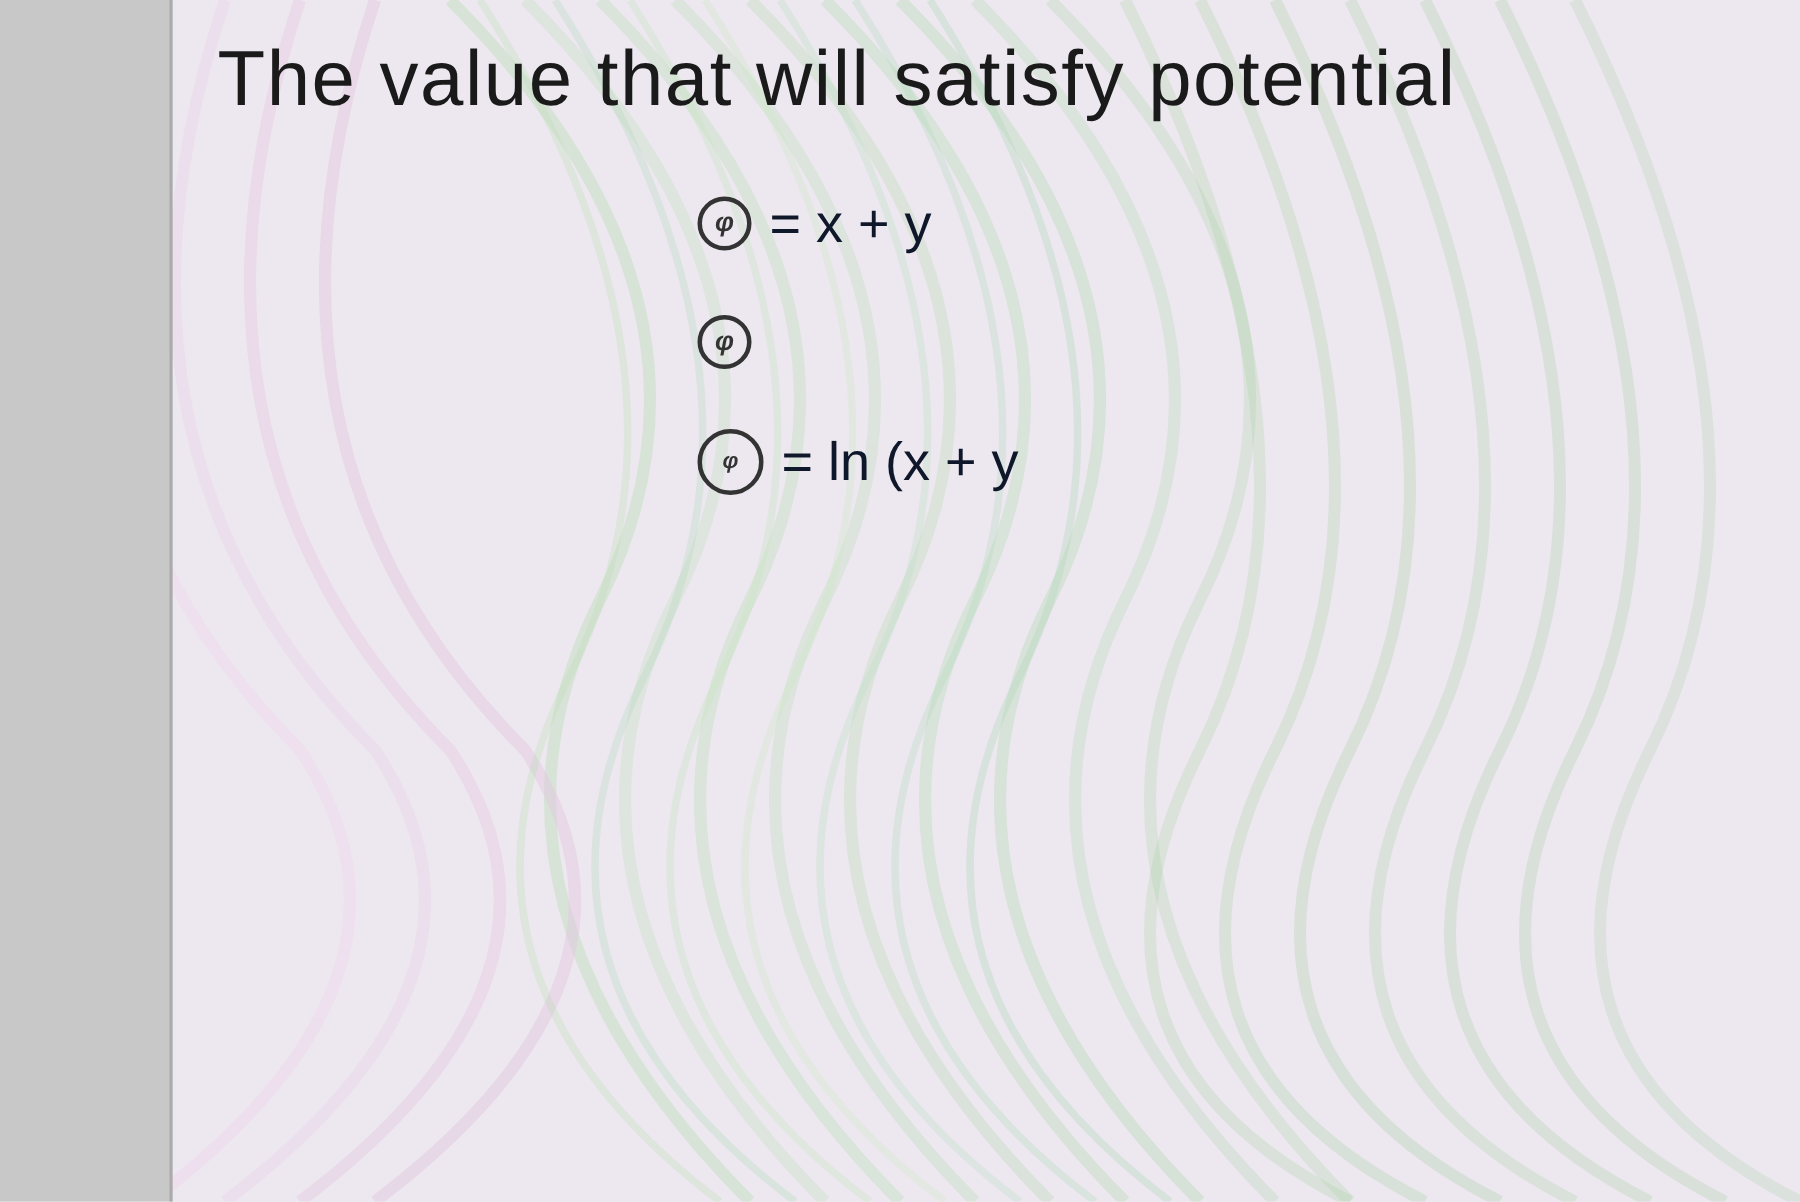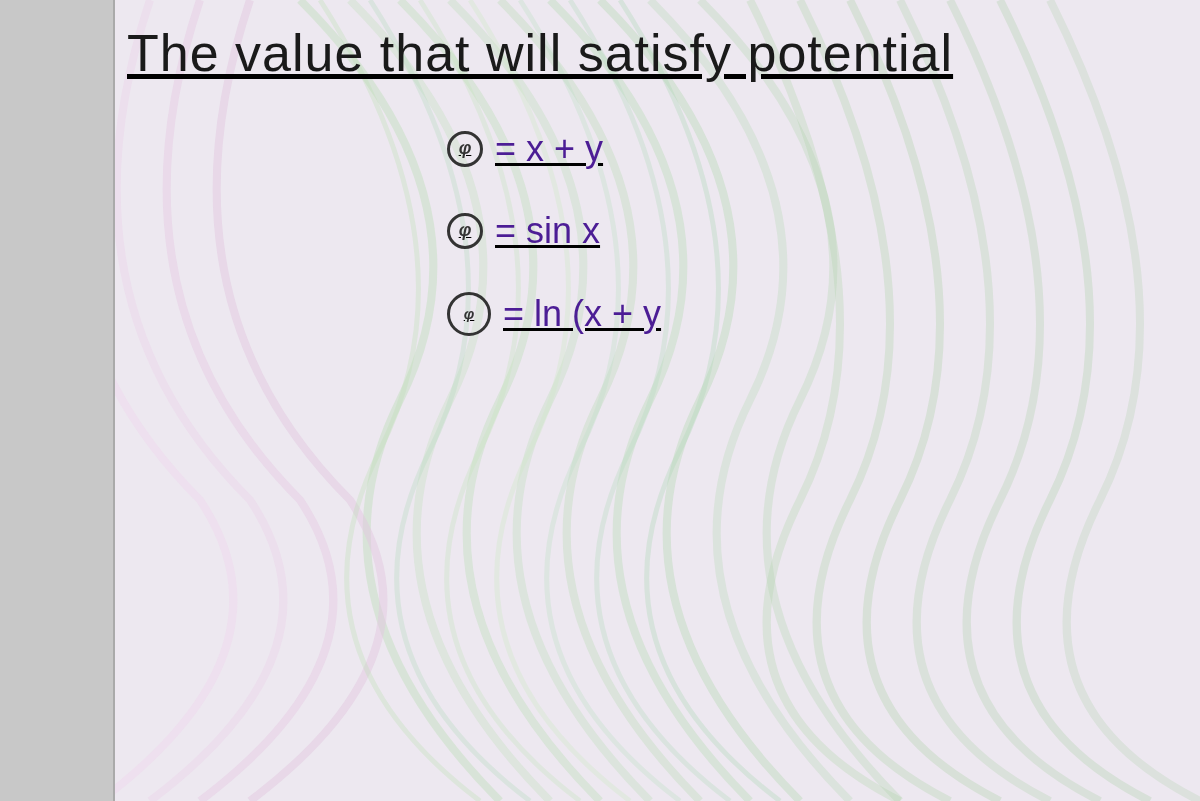--- a/index.html
+++ b/index.html
@@ -40,25 +40,24 @@
       width: 115px;
       height: 100%;
       background: #c8c8c8;
       border-right: 2px solid #aaa;
     }
 
     
     .content {
       position: absolute;
       top: 0;
-      left: 97px;
+      left: 115px;
       width: calc(1200px - 115px);
       height: 100%;
       padding: 20px 30px;
-      text-decoration: underline;
     }
 
     .question-text {
       font-size: 52px;
       font-weight: 400;
       color: #1a1a1a;
       line-height: 1.3;
       margin-bottom: 30px;
       letter-spacing: 1px;
     }
@@ -106,21 +105,21 @@
     .radio-inner.phi {
       font-size: 18px;
     }
 
     .radio-circle.selected .radio-inner {
       color: white;
     }
 
     .option-label {
       font-size: 36px;
-      color: #4c1d95;
+      color: #0f172a;
       font-weight: 400;
     }
   </style>
 </head>
 <body>
 
 <div class="background">
   <svg viewBox="0 0 1200 801" xmlns="http://www.w3.org/2000/svg" preserveAspectRatio="none">
     <defs>
       <filter id="blur1">
@@ -182,21 +181,20 @@
       <div class="radio-circle">
         <span class="radio-inner phi">φ</span>
       </div>
       <span class="option-label">= x + y</span>
     </div>
 
     <div class="option">
       <div class="radio-circle">
         <span class="radio-inner phi">φ</span>
       </div>
-      <span class="option-label">= sin x</span>
     </div>
 
 
     <div class="option">
       <div class="radio-circle" style="width:44px;height:44px;">
         <span class="radio-inner phi" style="font-size:15px;">φ</span>
       </div>
       <span class="option-label">= ln (x + y</span>
     </div>
 

